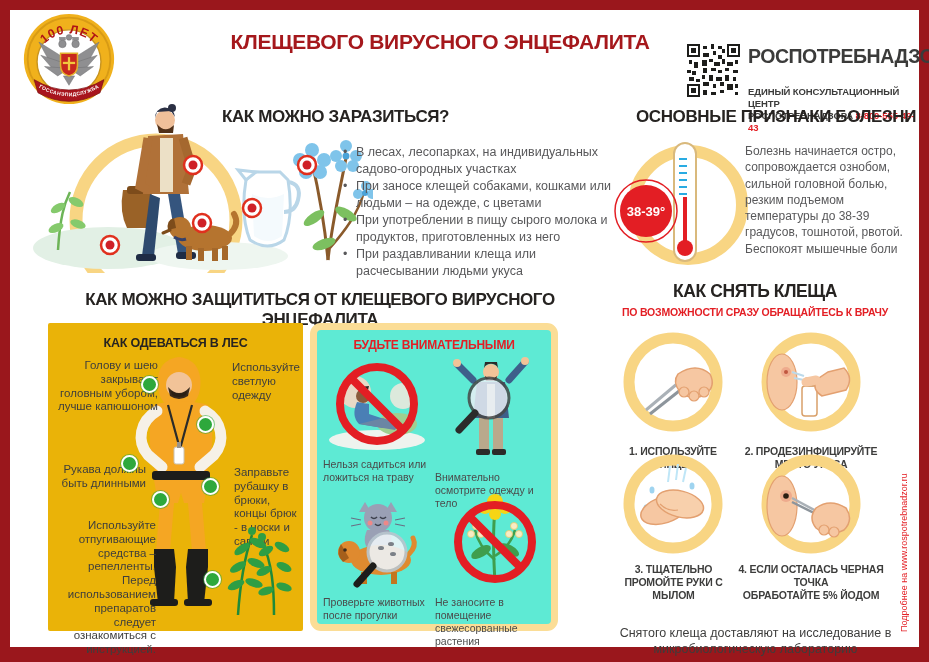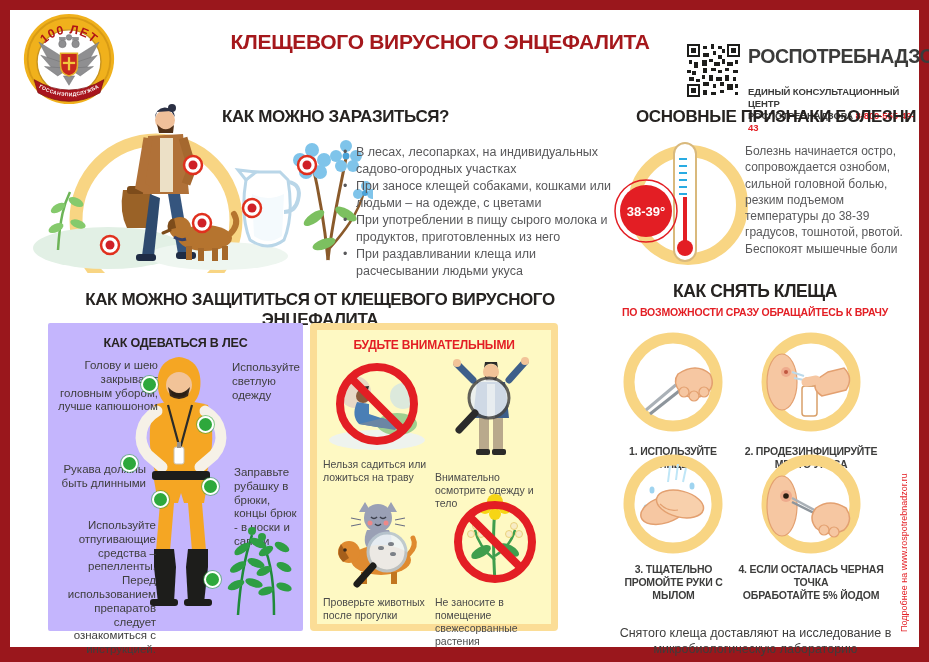--- a/index.html
+++ b/index.html
@@ -9,22 +9,22 @@
   .frame{position:absolute;background:#9a171c;}
   .hdr-title{color:#a5181c;font-weight:bold;font-size:21px;line-height:27px;text-align:center;letter-spacing:-0.3px;}
   .agency-name{color:#3b3b3a;font-weight:bold;font-size:19.5px;letter-spacing:-0.5px;line-height:21px;}
   .agency-sub{color:#3b3b3a;font-weight:bold;font-size:9.5px;line-height:12px;letter-spacing:-0.1px;}
   .phone{color:#e31e24;}
   .h-black{color:#262321;font-weight:bold;font-size:17px;letter-spacing:-0.4px;}
   .body-txt{color:#58585a;font-size:12.5px;line-height:16.5px;}
   ul.bullets{list-style:none;margin:0;padding:0;}
   ul.bullets li{position:relative;padding-left:13px;margin-bottom:1px;}
   ul.bullets li::before{content:"•";position:absolute;left:0;top:0;color:#58585a;}
-  .sand-box{position:absolute;background:#c4b5fd;border-radius:2px;}
-  .white-box{position:absolute;background:#fef9c3;border:7px solid #fbdd96;border-radius:4px;box-sizing:border-box;}
+  .sand-box{position:absolute;background:#eab308;border-radius:2px;}
+  .white-box{position:absolute;background:#5eead4;border:7px solid #fbdd96;border-radius:11px;box-sizing:border-box;}
   .box-title{color:#262321;font-weight:bold;font-size:12.5px;text-align:center;letter-spacing:-0.2px;}
   .red-title{color:#e31e24;font-weight:bold;font-size:12px;text-align:center;letter-spacing:-0.2px;}
   .tip{color:#3e3e3d;font-size:11.5px;line-height:13.8px;}
   .tip.right{text-align:right;}
   .panel-cap{color:#4b4b4b;font-size:10.5px;line-height:13px;text-align:left;}
   .step-cap{color:#3d3d3c;font-weight:bold;font-size:10.5px;line-height:13px;text-align:center;letter-spacing:-0.2px;}
   .footer-txt{color:#3d3d3c;font-size:12.5px;line-height:16px;text-align:center;}
   .green-dot{position:absolute;width:13px;height:13px;border-radius:50%;background:#2ea83c;border:2px solid #fff;
              box-shadow:0 0 0 1px rgba(46,168,60,.55);}
   .side-note{position:absolute;left:899px;top:632px;transform:rotate(-90deg);transform-origin:0 0;

